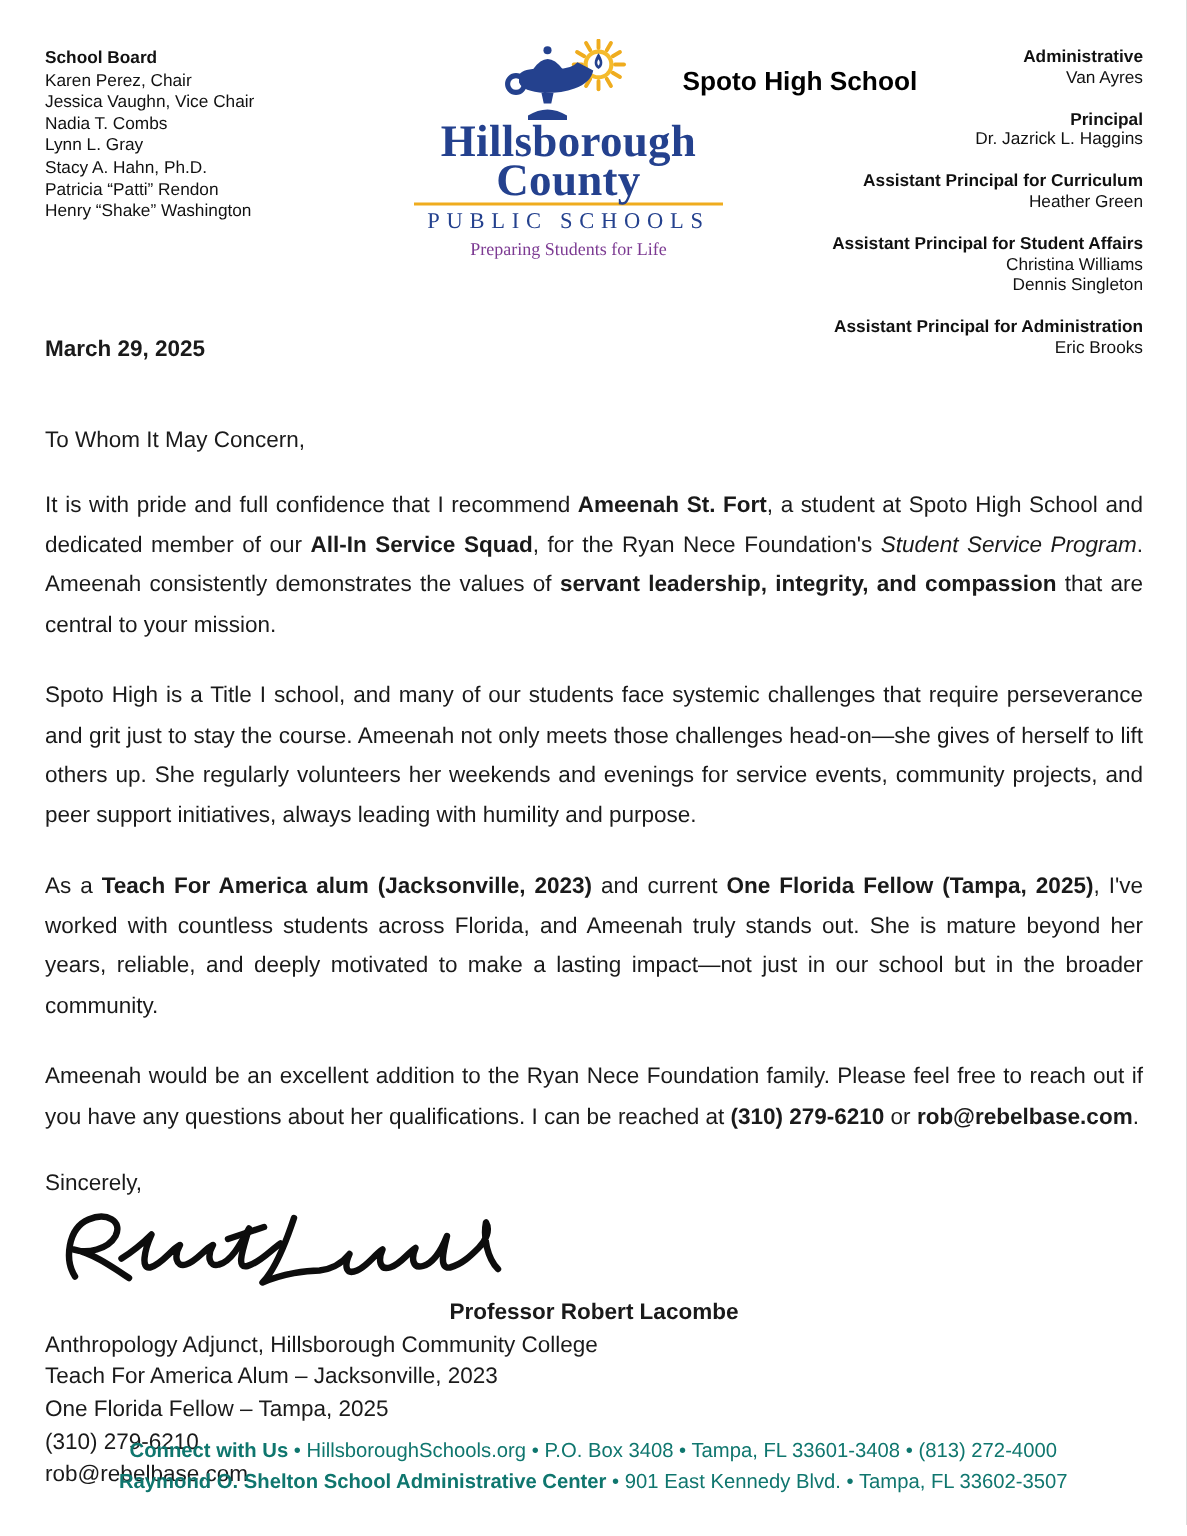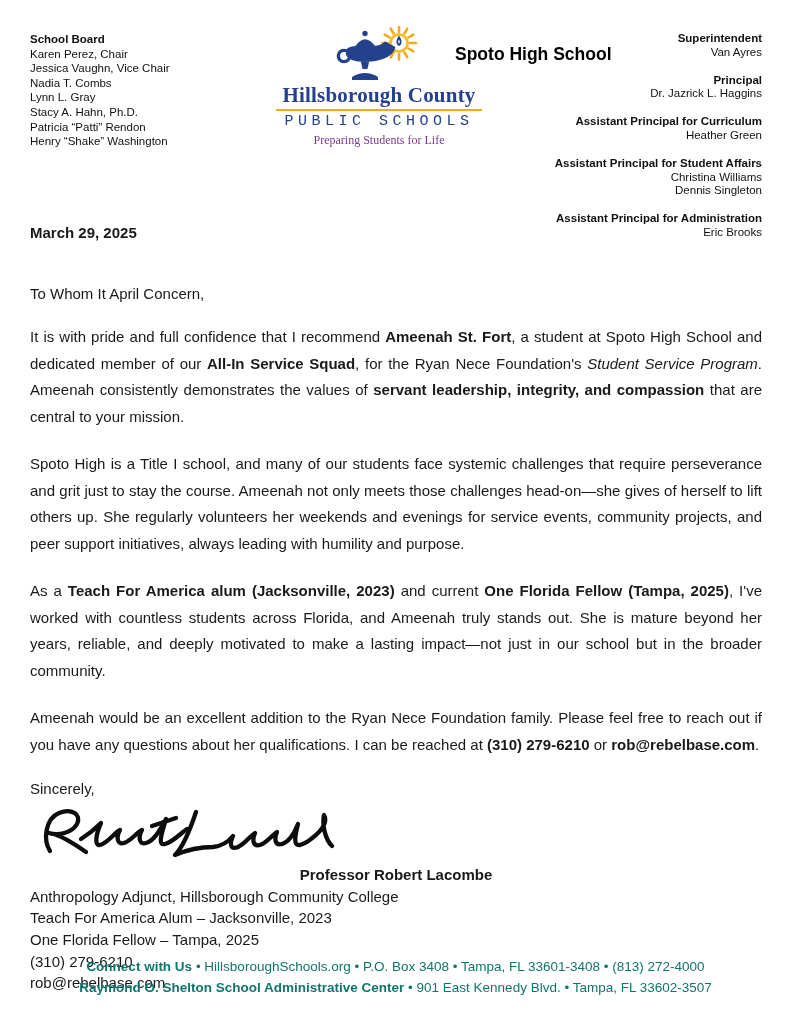--- a/index.html
+++ b/index.html
@@ -6,23 +6,23 @@
   body { background:#777; font-family:"Liberation Sans", sans-serif; }
   .page {
     position:relative; width:791px; height:1024px; margin:0 auto;
     background:#ffffff; color:#1a1a1a; overflow:hidden;
   }
   
   .school-board { position:absolute; left:30px; top:32px; font-size:11.5px; line-height:14.6px; color:#111; }
   .sb-title { font-weight:bold; }
   .logo { position:absolute; left:274px; top:26px; width:210px; text-align:center; }
   .lamp-svg { display:block; margin:0 auto -2px auto; width:96px; height:58px; }
-  .logo-line1 { font-family:"Liberation Serif", serif; font-weight:bold; font-size:21px; line-height:26px; letter-spacing:0.2px; }
+  .logo-line1 { font-family:"Liberation Serif", serif; font-weight:bold; font-size:30px; line-height:26px; letter-spacing:0.2px; }
   .logo-rule { height:1.6px; margin:1px 2px 3px 2px; }
-  .logo-line2 { font-family:Liberation Mono, monospace; font-size:15px; letter-spacing:4.5px; line-height:16px; }
+  .logo-line2 { font-family:Liberation Serif, serif; font-size:15px; letter-spacing:4.5px; line-height:16px; }
   .logo-tagline { font-family:"Liberation Serif", serif; font-size:12px; line-height:15px; margin-top:3px; }
   .school-name { position:absolute; left:455px; top:44px; font-size:17.5px; font-weight:bold; color:#000; }
   .officials { position:absolute; right:29px; top:32px; text-align:right; font-size:11.5px; line-height:13.8px; color:#111; }
   .official-group { margin-bottom:14px; }
   .official-title { font-weight:bold; }
   
   .letter-body { position:absolute; left:30px; top:224px; width:732px; color:#1a1a1a; }
   .date { font-weight:bold; font-size:15px; line-height:18px; }
   .salutation { margin-top:43px; font-size:15px; line-height:18px; }
   .body-par { margin-top:21px; font-size:15px; line-height:26.5px; text-align:justify; }
@@ -88,21 +88,21 @@
     <div class="logo-line1" style="color: rgb(36, 65, 142);">Hillsborough County</div>
     <div class="logo-rule" style="background: rgb(239, 172, 30);"></div>
     <div class="logo-line2" style="color: rgb(36, 65, 142);">PUBLIC SCHOOLS</div>
     <div class="logo-tagline" style="color: rgb(124, 58, 146);">Preparing Students for Life</div>
   </div>
 
   <div class="school-name">Spoto High School</div>
 
   <div class="officials" id="officials">
       <div class="official-group">
-        <div class="official-title">Superintendent</div>
+        <div class="official-title">Administrative</div>
         <div>Van Ayres</div>
       </div>
       <div class="official-group">
         <div class="official-title">Principal</div>
         <div>Dr. Jazrick L. Haggins</div>
       </div>
       <div class="official-group">
         <div class="official-title">Assistant Principal for Curriculum</div>
         <div>Heather Green</div>
       </div>
@@ -112,21 +112,21 @@
         <div>Dennis Singleton</div>
       </div>
       <div class="official-group">
         <div class="official-title">Assistant Principal for Administration</div>
         <div>Eric Brooks</div>
       </div>
     </div>
 
   <div class="letter-body">
     <div class="date">March 29, 2025</div>
-    <div class="salutation">To Whom It April Concern,</div>
+    <div class="salutation">To Whom It May Concern,</div>
     <div id="paragraphs">
         <p class="body-par"><span>It is with pride and full confidence that I recommend </span><span class="rb">Ameenah St. Fort</span><span>, a student at Spoto High School and dedicated member of our </span><span class="rb">All-In Service Squad</span><span>, for the Ryan Nece Foundation's </span><span class="ri">Student Service Program</span><span>. Ameenah consistently demonstrates the values of </span><span class="rb">servant leadership, integrity, and compassion</span><span> that are central to your mission.</span></p>
         <p class="body-par"><span>Spoto High is a Title I school, and many of our students face systemic challenges that require perseverance and grit just to stay the course. Ameenah not only meets those challenges head-on—she gives of herself to lift others up. She regularly volunteers her weekends and evenings for service events, community projects, and peer support initiatives, always leading with humility and purpose.</span></p>
         <p class="body-par"><span>As a </span><span class="rb">Teach For America alum (Jacksonville, 2023)</span><span> and current </span><span class="rb">One Florida Fellow (Tampa, 2025)</span><span>, I've worked with countless students across Florida, and Ameenah truly stands out. She is mature beyond her years, reliable, and deeply motivated to make a lasting impact—not just in our school but in the broader community.</span></p>
         <p class="body-par"><span>Ameenah would be an excellent addition to the Ryan Nece Foundation family. Please feel free to reach out if you have any questions about her qualifications. I can be reached at </span><span class="rb">(310) 279-6210</span><span> or </span><span class="rb">rob@rebelbase.com</span><span>.</span></p>
       </div>
     <div class="closing">Sincerely,</div>
 
     <svg class="signature-svg" viewBox="0 0 310 60" aria-hidden="true">
       <g fill="none" stroke="#0d0d0d" stroke-width="4.3" stroke-linecap="round" stroke-linejoin="round">

